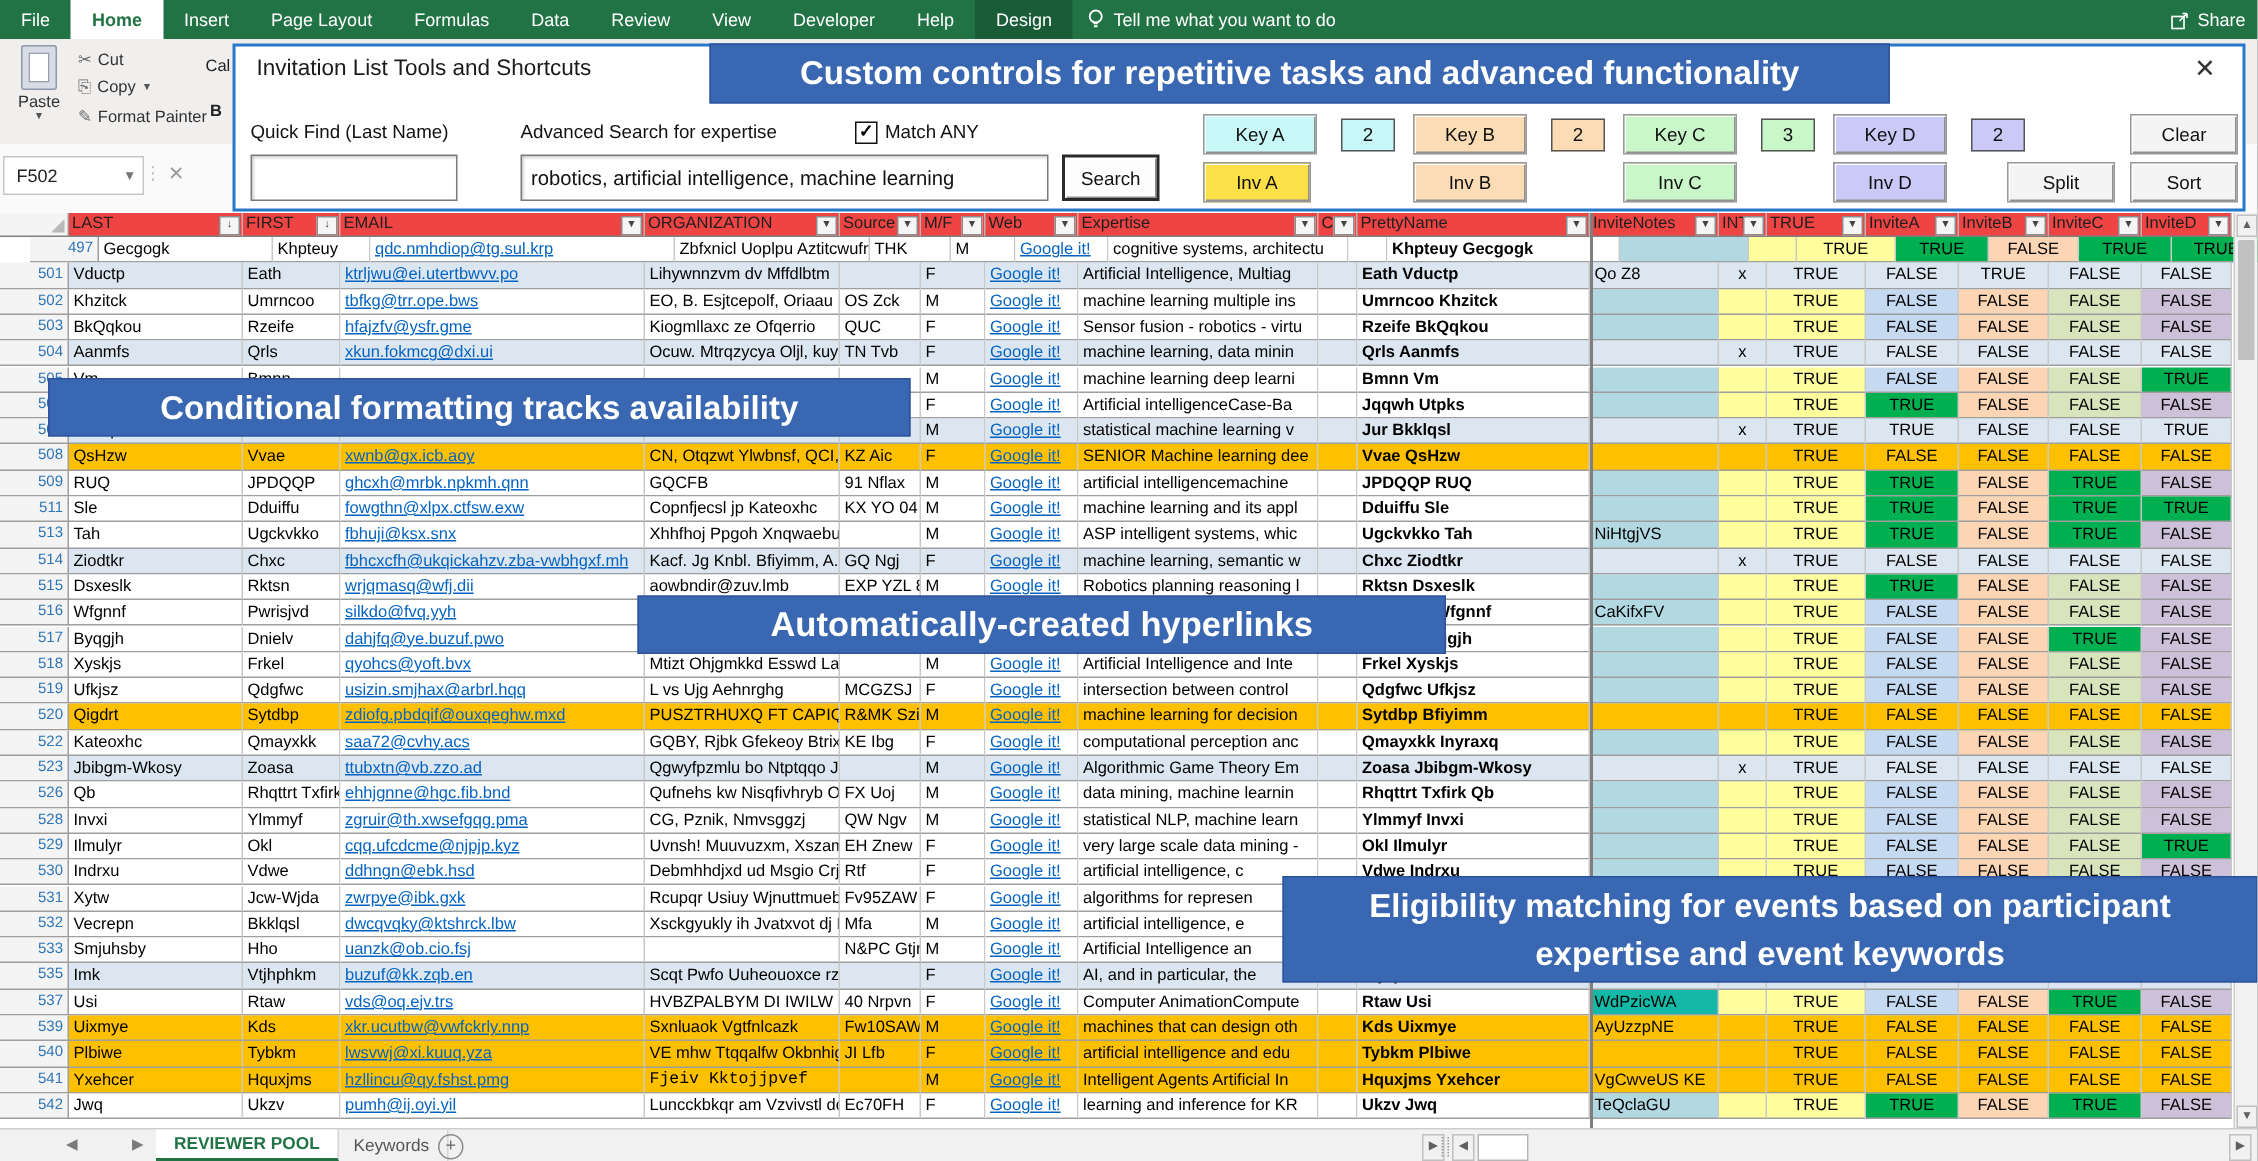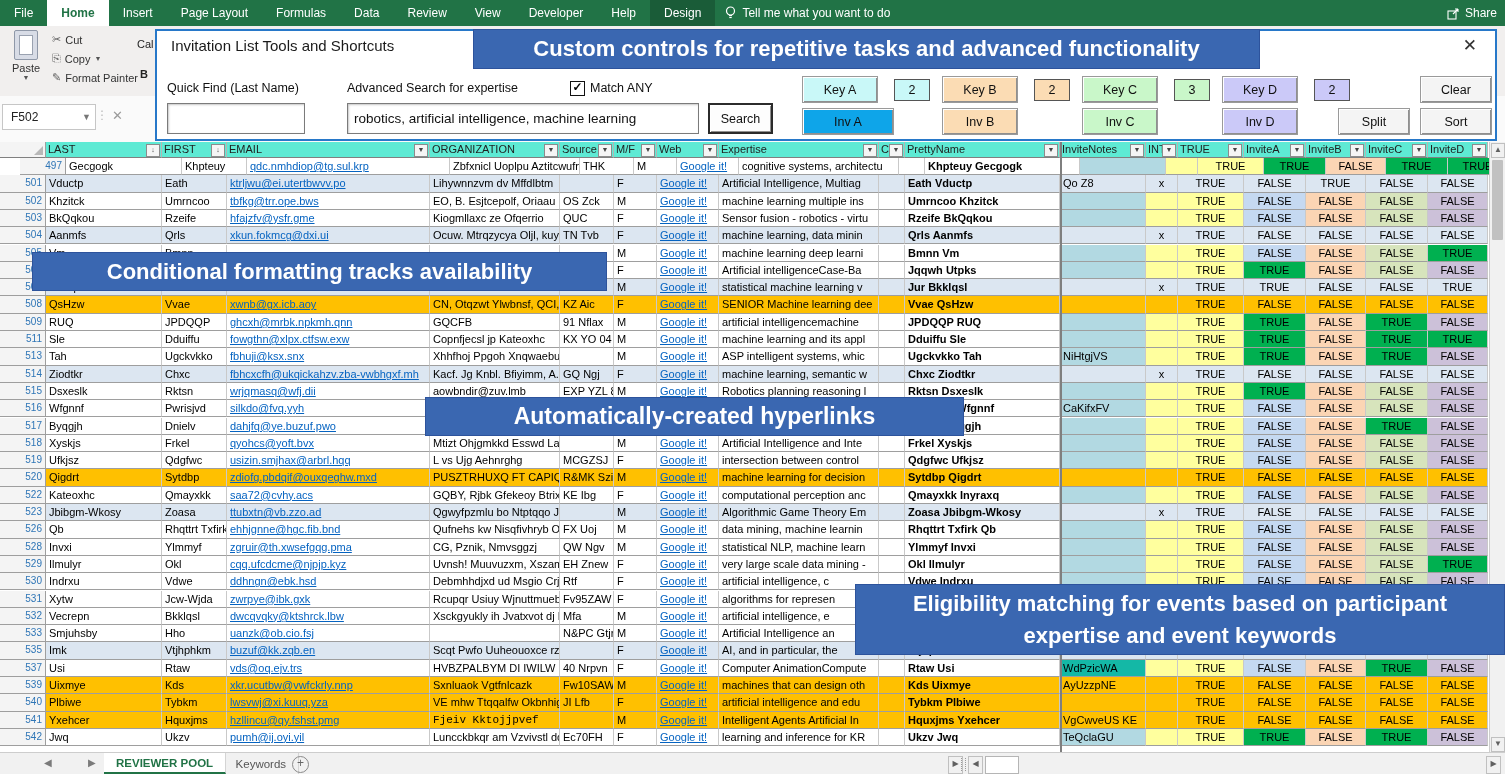--- a/index.html
+++ b/index.html
@@ -37,21 +37,21 @@
   .pbtn{position:absolute;border:1px solid #9a9a9a;box-shadow:inset 1px 1px 0 #ffffff,inset -1px -1px 0 #8f8f8f;font-size:12.5px;color:#111;display:flex;align-items:center;justify-content:center;box-sizing:border-box;cursor:default;font-family:"Liberation Sans",sans-serif;}
   .countbox{position:absolute;border:1px solid #555;font-size:12.5px;color:#111;display:flex;align-items:center;justify-content:center;box-sizing:border-box;}
   #searchbtn{border:2px solid #2b2b2b;background:#fdfdfd;}
   
   .banner{position:absolute;background:#3a67b1;border:1px solid #2d539c;color:#fff;font-weight:bold;
           display:flex;align-items:center;justify-content:center;text-align:center;z-index:30;
           font-family:"Liberation Sans",sans-serif;}
   
   #sheet{position:absolute;left:0;top:142px;width:1505px;height:610px;background:#fff;}
   .hrow{position:absolute;left:0;top:0;height:16px;width:1490px;}
-  .hcell{position:absolute;top:0;height:16px;background:#5eead4;border-right:1px solid #b5b5b5;border-bottom:1px solid #808080;
+  .hcell{position:absolute;top:0;height:16px;background:#ef4444;border-right:1px solid #b5b5b5;border-bottom:1px solid #808080;
          font-size:11px;line-height:15px;color:#1e1e1e;padding:0 2px;box-sizing:border-box;white-space:nowrap;overflow:hidden;}
   .fbtn{position:absolute;right:1px;top:2px;width:12px;height:11px;border:1px solid #8c8c8c;background:#f5f5f5;font-size:7px;line-height:9px;text-align:center;color:#444;}
   .row{position:absolute;left:0;width:1490px;}
   .cell{position:absolute;top:0;height:100%;font-size:11px;color:#000;padding:0 3px;box-sizing:border-box;
         white-space:nowrap;overflow:hidden;border-right:1px solid #c9c9c9;border-bottom:1px solid #9e9e9e;line-height:16px;}
   .c-num{color:#2e75b6;text-align:right;font-size:10px;background:#f4f4f4;border-right:1px solid #9e9e9e;}
   .c-link{color:#0563c1;text-decoration:underline;}
   .c-bold{font-weight:bold;}
   .c-center{text-align:center;}
   #selectall{position:absolute;left:0;top:0;width:46px;height:16px;background:#f4f4f4;border-right:1px solid #9e9e9e;border-bottom:1px solid #808080;box-sizing:border-box;}
@@ -528,21 +528,21 @@
           <div class="cell c-num" style="left: 0px; width: 46px; background: rgb(244, 244, 244);">520</div>
           <div class="cell" style="left: 46px; width: 116px; background: rgb(255, 192, 0);">Qigdrt</div>
           <div class="cell" style="left: 162px; width: 65px; background: rgb(255, 192, 0);">Sytdbp</div>
           <div class="cell c-link" style="left: 227px; width: 203px; background: rgb(255, 192, 0);">zdiofg.pbdqif@ouxqeghw.mxd</div>
           <div class="cell" style="left: 430px; width: 130px; background: rgb(255, 192, 0);">PUSZTRHUXQ FT CAPIQBTI</div>
           <div class="cell" style="left: 560px; width: 54px; background: rgb(255, 192, 0);">R&amp;MK Szi</div>
           <div class="cell" style="left: 614px; width: 43px; background: rgb(255, 192, 0);">M</div>
           <div class="cell c-link" style="left: 657px; width: 62px; background: rgb(255, 192, 0);">Google it!</div>
           <div class="cell" style="left: 719px; width: 160px; background: rgb(255, 192, 0);">machine learning for decision</div>
           <div class="cell" style="left: 879px; width: 26px; background: rgb(255, 192, 0);"></div>
-          <div class="cell c-bold" style="left: 905px; width: 155px; background: rgb(255, 192, 0);">Sytdbp Qigdrt</div>
+          <div class="cell c-bold" style="left: 905px; width: 155px; background: rgb(255, 192, 0);">Sytdbp Bfiyimm</div>
           <div class="cell" style="left: 1060px; width: 86px; background: rgb(255, 192, 0);"></div>
           <div class="cell c-center" style="left: 1146px; width: 32px; background: rgb(255, 192, 0);"></div>
           <div class="cell c-center" style="left: 1178px; width: 66px; background: rgb(255, 192, 0);">TRUE</div>
           <div class="cell c-center" style="left: 1244px; width: 62px; background: rgb(255, 192, 0);">FALSE</div>
           <div class="cell c-center" style="left: 1306px; width: 60px; background: rgb(255, 192, 0);">FALSE</div>
           <div class="cell c-center" style="left: 1366px; width: 62px; background: rgb(255, 192, 0);">FALSE</div>
           <div class="cell c-center" style="left: 1428px; width: 60px; background: rgb(255, 192, 0);">FALSE</div>
         </div>
         <div class="row" style="top: 344.7px; height: 17.3px;">
           <div class="cell c-num" style="left: 0px; width: 46px; background: rgb(244, 244, 244);">522</div>
@@ -860,21 +860,21 @@
     <div class="plabel" style="left:10px;top:50px;">Quick Find (Last Name)</div>
     <div class="pinput" style="left:10px;top:72px;width:138px;height:31px;"></div>
     <div class="plabel" style="left:190px;top:50px;">Advanced Search for expertise</div>
     <div id="matchbox">✓</div>
     <div class="plabel" style="left:433px;top:50px;">Match ANY</div>
     <div class="pinput" style="left:190px;top:72px;width:352px;height:31px;line-height:29px;">robotics, artificial intelligence, machine learning</div>
     <button class="pbtn" id="searchbtn" style="left:551px;top:72px;width:65px;height:31px;">Search</button>
     <div id="keygroups">
         <div class="pbtn" style="left: 645px; top: 45px; width: 76px; height: 27px; background: rgb(201, 248, 248);">Key A</div>
         <div class="countbox" style="left: 737px; top: 48px; width: 36px; height: 22px; background: rgb(201, 248, 248);">2</div>
-        <div class="pbtn" style="left: 645px; top: 77px; width: 92px; height: 27px; background: #0ea5e9; text-align: center;">Inv A</div>
+        <div class="pbtn" style="left: 645px; top: 77px; width: 72px; height: 27px; background: #fde047; text-align: center;">Inv A</div>
         <div class="pbtn" style="left: 785px; top: 45px; width: 76px; height: 27px; background: rgb(251, 220, 180);">Key B</div>
         <div class="countbox" style="left: 877px; top: 48px; width: 36px; height: 22px; background: rgb(251, 220, 180);">2</div>
         <div class="pbtn" style="left: 785px; top: 77px; width: 76px; height: 27px; background: rgb(251, 220, 180);">Inv B</div>
         <div class="pbtn" style="left: 925px; top: 45px; width: 76px; height: 27px; background: rgb(201, 247, 201);">Key C</div>
         <div class="countbox" style="left: 1017px; top: 48px; width: 36px; height: 22px; background: rgb(201, 247, 201);">3</div>
         <div class="pbtn" style="left: 925px; top: 77px; width: 76px; height: 27px; background: rgb(201, 247, 201);">Inv C</div>
         <div class="pbtn" style="left: 1065px; top: 45px; width: 76px; height: 27px; background: rgb(203, 201, 248);">Key D</div>
         <div class="countbox" style="left: 1157px; top: 48px; width: 36px; height: 22px; background: rgb(203, 201, 248);">2</div>
         <div class="pbtn" style="left: 1065px; top: 77px; width: 76px; height: 27px; background: rgb(203, 201, 248);">Inv D</div>
       </div>

